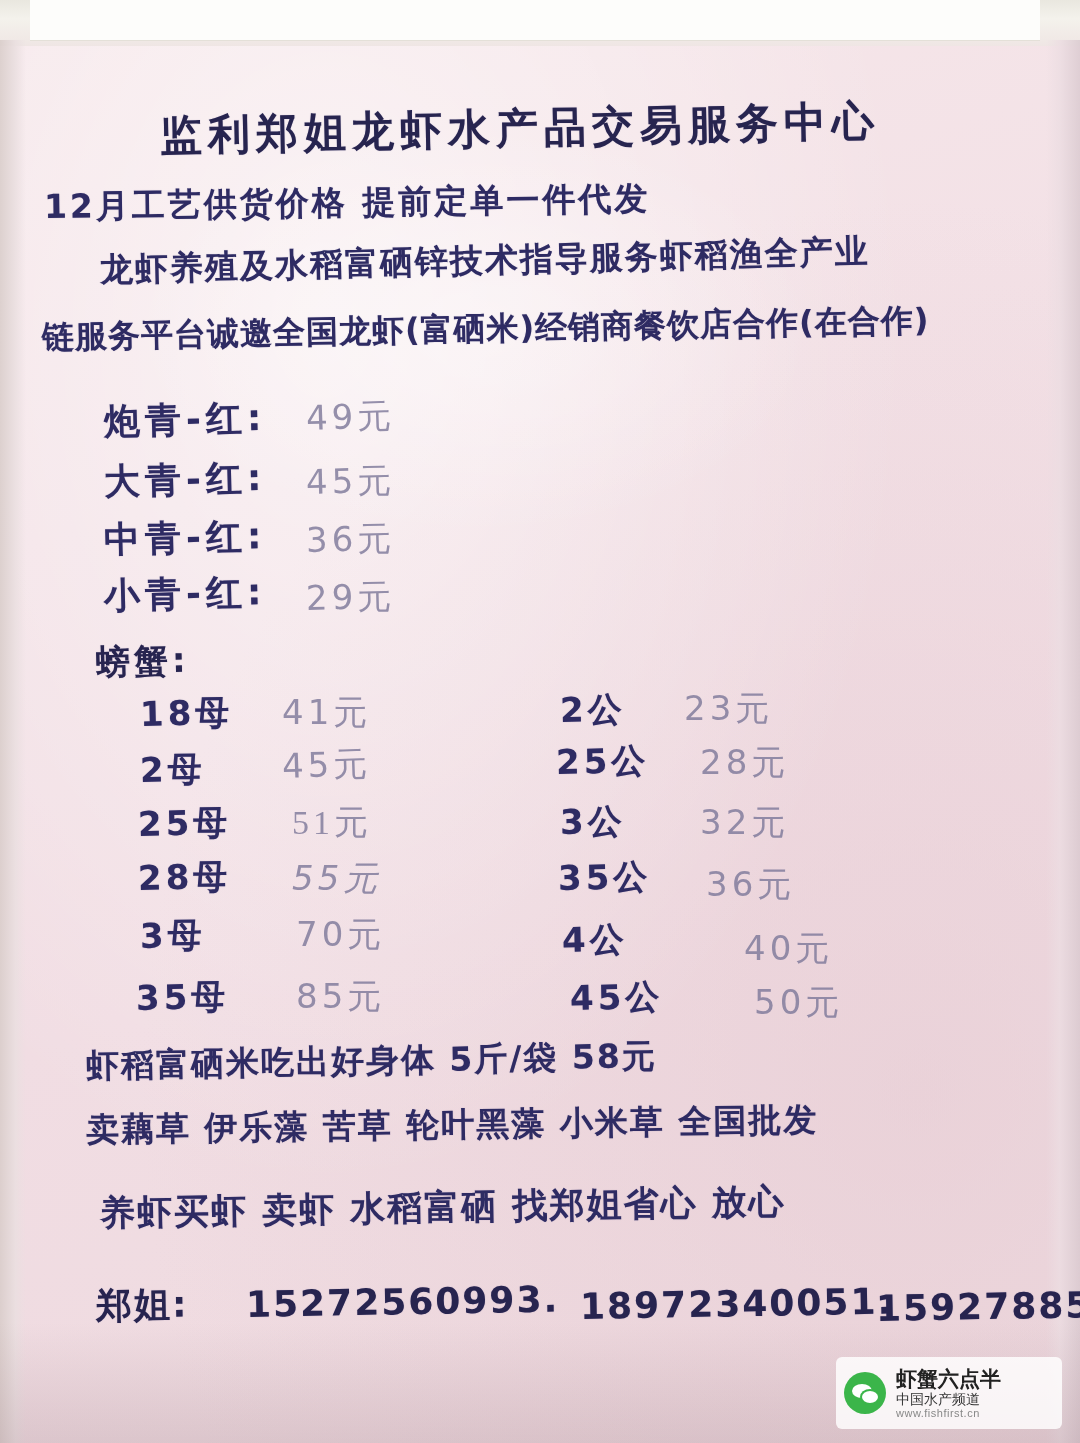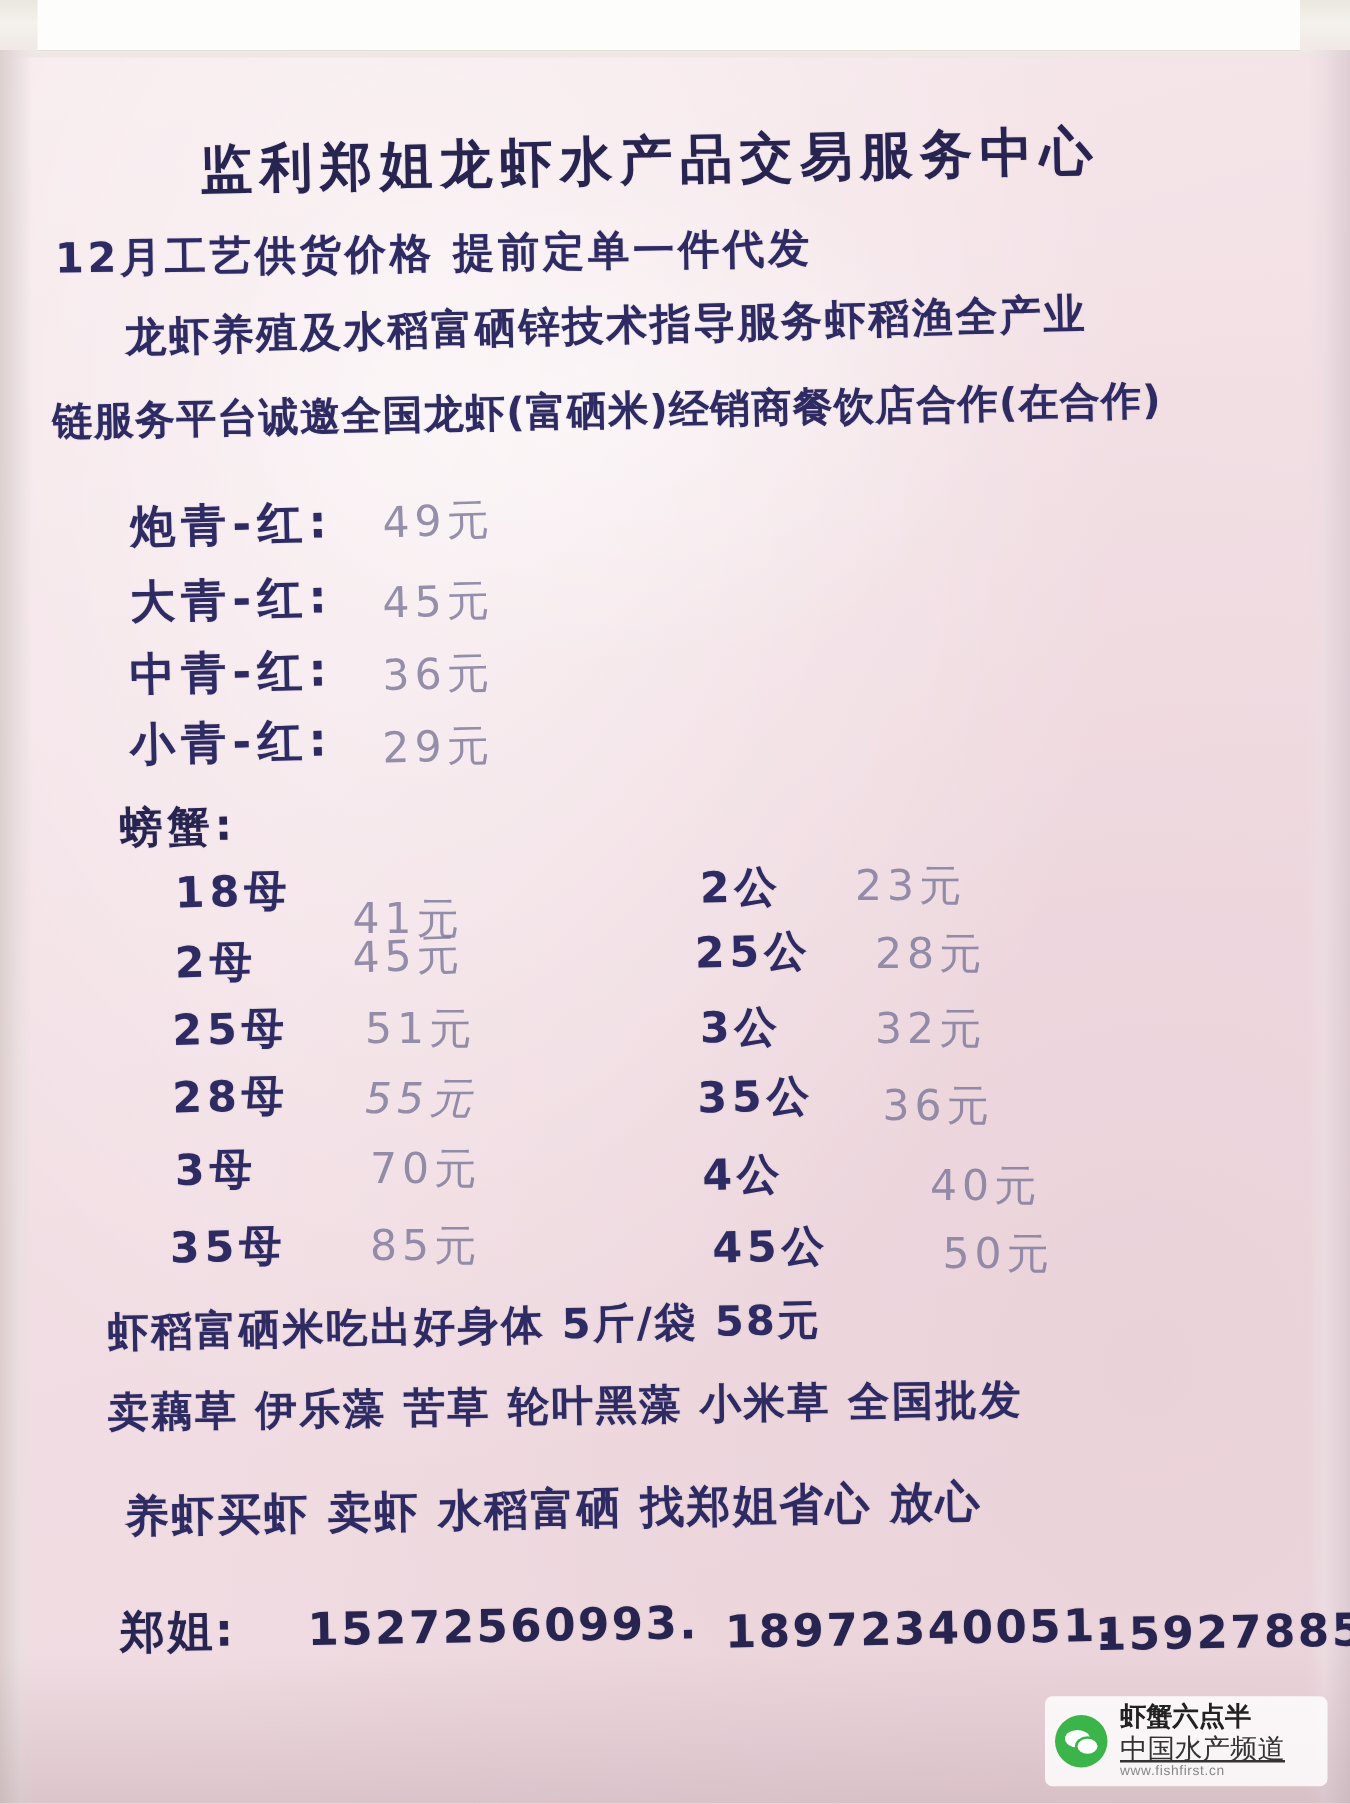--- a/index.html
+++ b/index.html
@@ -104,21 +104,21 @@
     position:absolute; left:8px; top:12px; width:20px; height:14px;
     background:#fff; border-radius:50%;
   }
   .badge .wx:after{
     content:"";
     position:absolute; left:18px; top:19px; width:16px; height:12px;
     background:#fff; border-radius:50%; box-shadow:0 0 0 2px #3bb54a;
   }
   .badge .btxt { display:flex; flex-direction:column; line-height:1.15; }
   .badge .b1 { font-size:21px; font-weight:700; color:#222; }
-  .badge .b2 { font-size:22px; color:#333;text-decoration:underline; }
+  .badge .b2 { font-size:14px; color:#333; }
   .badge .b3 { font-size:11px; color:#888; letter-spacing:.5px; }
 </style>
 </head>
 <body>
 
 <div id="page">
 
   <div class="paper"></div>
   <div class="topstrip"></div>
   <div class="leftedge"></div>
@@ -141,27 +141,27 @@
 
   <div class="hw grade" style="left:104px; top:516px; transform:rotate(-1.4deg);">中青-红:</div>
   <div class="hw price faint" style="left:306px; top:518px; transform:rotate(-1.5deg);">36元</div>
 
   <div class="hw grade" style="left:104px; top:572px; transform:rotate(-1.4deg);">小青-红:</div>
   <div class="hw price faint" style="left:306px; top:576px; transform:rotate(-1.5deg);">29元</div>
 
   <div class="hw sect dark" style="left:96px; top:640px; transform:rotate(-1.5deg);">螃蟹:</div>
 
   <div class="hw spec" style="left:140px; top:692px; transform:rotate(-1.4deg);">18母</div>
-  <div class="hw price faint" style="left:282px; top:712px;">41元</div>
+  <div class="hw price faint" style="left:282px; top:690px;">41元</div>
 
   <div class="hw spec" style="left:140px; top:748px; transform:rotate(-1.4deg);">2母</div>
   <div class="hw price faint" style="left:282px; top:744px; transform:rotate(-2deg);">45元</div>
 
   <div class="hw spec" style="left:138px; top:802px; transform:rotate(-1.4deg);">25母</div>
-  <div class="hw price faint" style="left:292px; top:800px;">51元</div>
+  <div class="hw price faint" style="left:292px; top:800px;font-family:Liberation Serif, serif;">51元</div>
 
   <div class="hw spec" style="left:138px; top:856px; transform:rotate(-1.4deg);">28母</div>
   <div class="hw price faint" style="left:292px; top:856px;font-style:italic;">55元</div>
 
   <div class="hw spec" style="left:140px; top:914px; transform:rotate(-1.4deg);">3母</div>
   <div class="hw price faint" style="left:296px; top:912px;">70元</div>
 
   <div class="hw spec" style="left:136px; top:976px; transform:rotate(-1.4deg);">35母</div>
   <div class="hw price faint" style="left:296px; top:974px;">85元</div>
 

